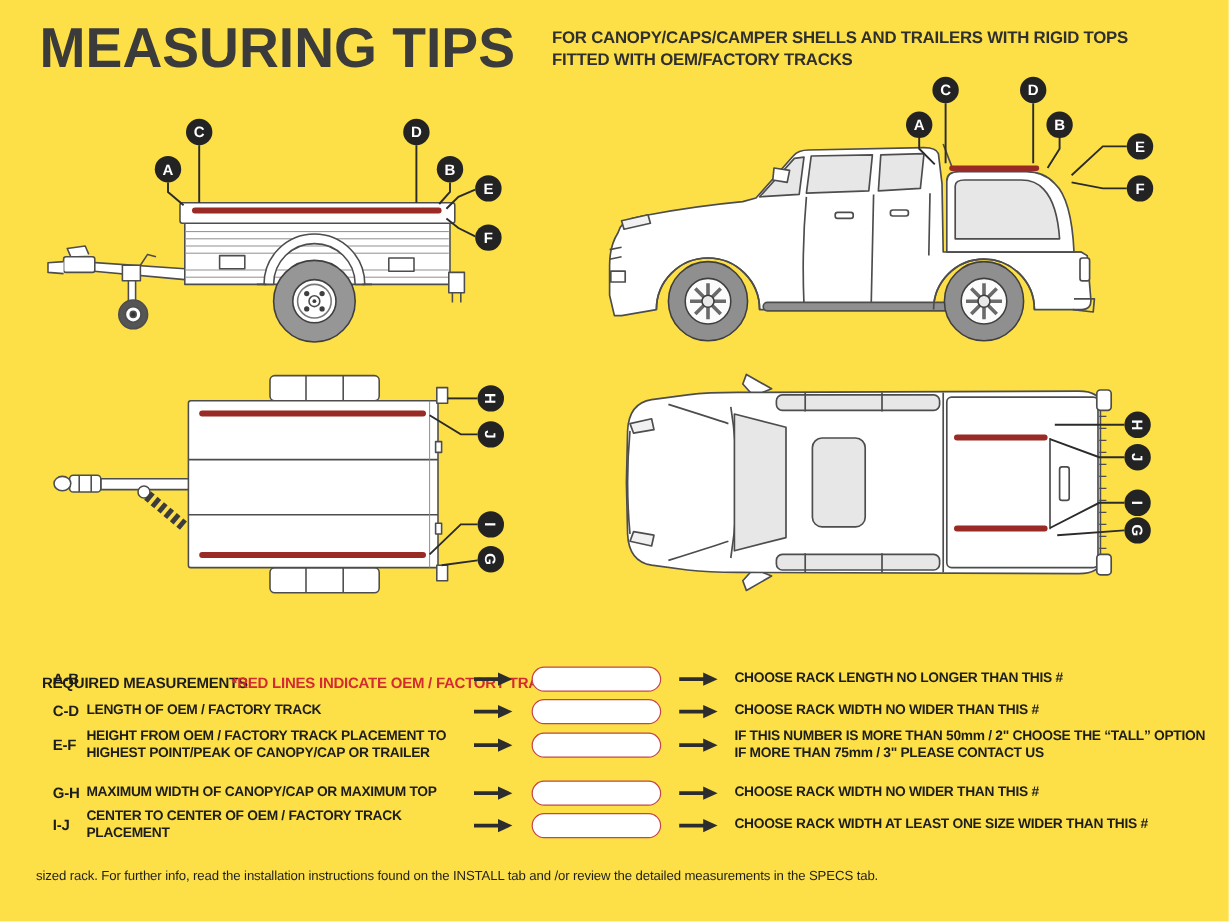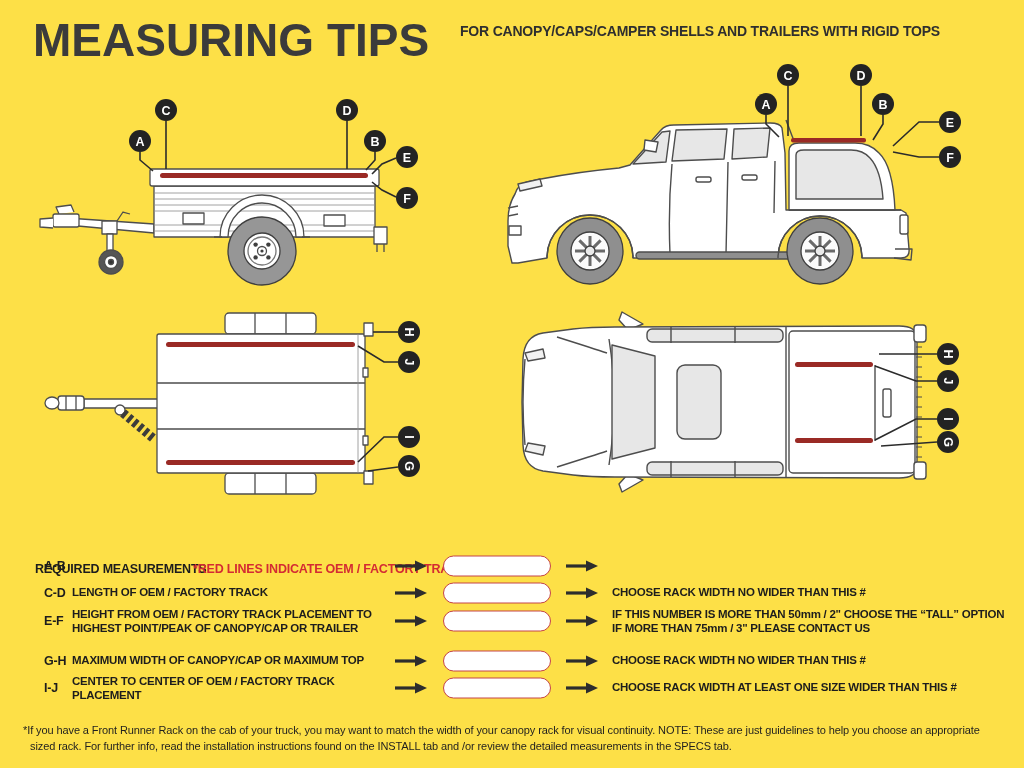--- a/index.html
+++ b/index.html
@@ -32,20 +32,21 @@
   .footnote .l2{padding-left:7px;}
 </style>
 </head>
 <body>
 
 <div class="canvas">
 
   <div class="abs title">MEASURING TIPS</div>
   <div class="abs subtitle">
     <div>FOR CANOPY/CAPS/CAMPER SHELLS AND TRAILERS WITH RIGID TOPS</div>
+    <div>FITTED WITH OEM/FACTORY TRACKS</div>
   </div>
 
   <svg class="diag" style="left:25px;top:85px" width="420" height="215" viewBox="0 0 420 215">
     <g stroke="#4d4d4d" stroke-width="1.3" fill="none" stroke-linejoin="round">
       <polygon points="129,139 42,133 42,140 129,148" fill="#fff"></polygon>
       <path d="M34,129 l-3,-7 15,-2 3,7" fill="#fff"></path>
       <rect x="28" y="129" width="26" height="13" rx="2" fill="#fff"></rect>
       <path d="M28,133 l-13,1 0,8 13,1" fill="#fff"></path>
       <rect x="77" y="136" width="15" height="13" fill="#fff"></rect>
       <path d="M92,136 l6,-9 7,2"></path>
@@ -279,20 +280,21 @@
     <div class="m-code">A-B</div>
     <svg class="arr-l" width="34" height="12">
         <line x1="1" y1="6" x2="22" y2="6" stroke="#2d2d2d" stroke-width="3.2"></line>
         <polygon points="21,0.5 33,6 21,11.5" fill="#2d2d2d"></polygon>
       </svg>
     <div class="m-pill"></div>
     <svg class="arr-r" width="34" height="12">
         <line x1="1" y1="6" x2="22" y2="6" stroke="#2d2d2d" stroke-width="3.2"></line>
         <polygon points="21,0.5 33,6 21,11.5" fill="#2d2d2d"></polygon>
       </svg>
+    <div class="m-instr">CHOOSE RACK LENGTH NO LONGER THAN THIS #</div>
   </div>
 
   <div class="mrow" style="top:580px;height:26px">
     <div class="m-code">C-D</div>
     <div class="m-desc">LENGTH OF OEM / FACTORY TRACK</div>
     <svg class="arr-l" width="34" height="12">
         <line x1="1" y1="6" x2="22" y2="6" stroke="#2d2d2d" stroke-width="3.2"></line>
         <polygon points="21,0.5 33,6 21,11.5" fill="#2d2d2d"></polygon>
       </svg>
     <div class="m-pill"></div>
@@ -344,17 +346,16 @@
       </svg>
     <div class="m-pill"></div>
     <svg class="arr-r" width="34" height="12">
         <line x1="1" y1="6" x2="22" y2="6" stroke="#2d2d2d" stroke-width="3.2"></line>
         <polygon points="21,0.5 33,6 21,11.5" fill="#2d2d2d"></polygon>
       </svg>
     <div class="m-instr">CHOOSE RACK WIDTH AT LEAST ONE SIZE WIDER THAN THIS #</div>
   </div>
 
   <div class="abs footnote">
-    <div>*If you have a Front Runner Rack on the cab of your truck, you may want to match the width of your canopy rack for visual continuity. NOTE: These are just guidelines to help you choose an appropriate</div>
     <div class="l2">sized rack. For further info, read the installation instructions found on the INSTALL tab and /or review the detailed measurements in the SPECS tab.</div>
   </div>
 
 </div>
 
 </body></html>

